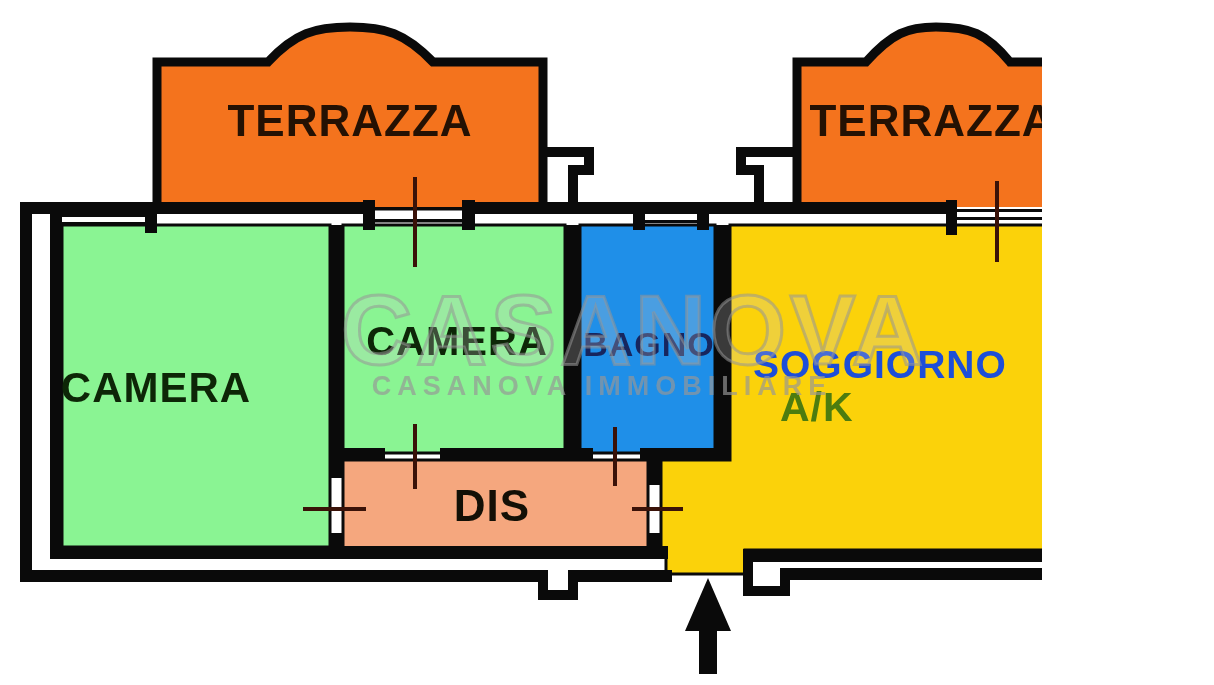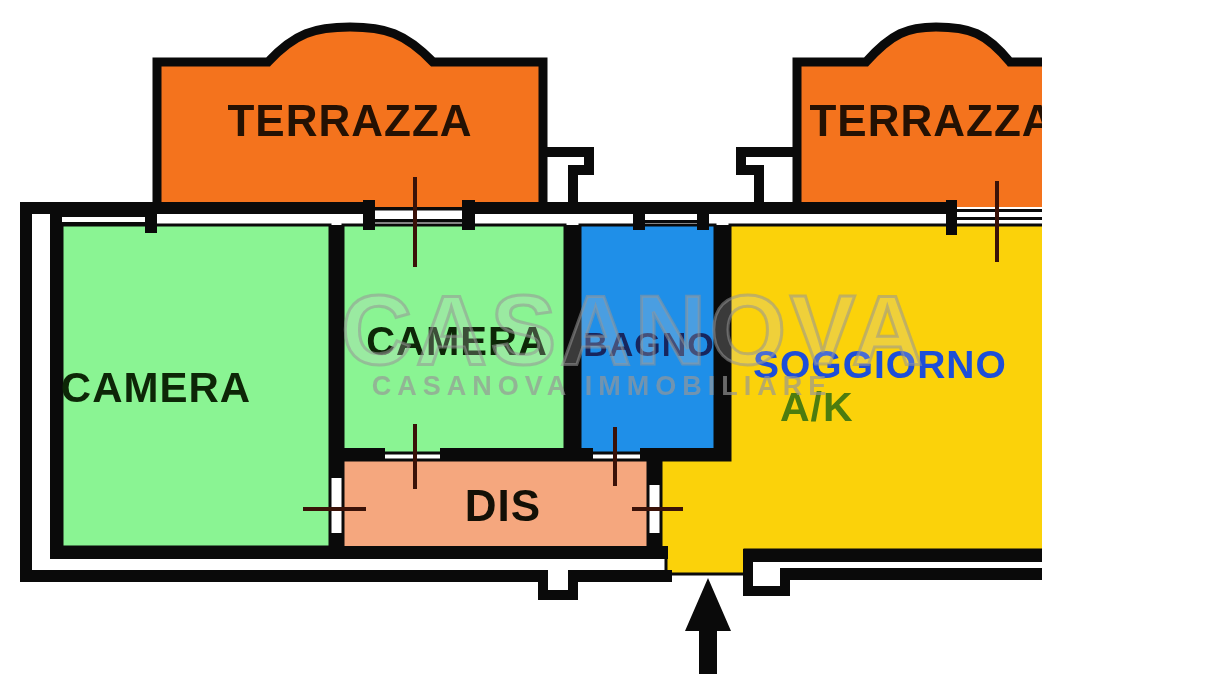--- a/index.html
+++ b/index.html
@@ -20,21 +20,21 @@
     white-space:nowrap;
     line-height:1;
   }
   .l-terrazza-left {left:350px;top:121px;font-size:44px;color:#241103;}
   .l-terrazza-right{left:932px;top:121px;font-size:44px;color:#241103;}
   .l-camera-left  {left:156px;top:388px;font-size:42px;color:#0d2607;}
   .l-camera-mid   {left:457px;top:341px;font-size:40px;color:#0d2607;}
   .l-bagno        {left:649px;top:344px;font-size:34px;color:#17265e;}
   .l-soggiorno    {left:753px;top:364px;font-size:39px;transform:translate(0,-50%);color:#1d4ed8;}
   .l-ak           {left:780px;top:407px;font-size:41px;transform:translate(0,-50%);color:#4d7c0f;}
-  .l-dis          {left:492px;top:506px;font-size:44px;color:#131006;margin-left:11px;}
+  .l-dis          {left:492px;top:506px;font-size:44px;color:#131006;}
   .wm{
     position:absolute;
     transform:translate(-50%,-50%);
     pointer-events:none;
     white-space:nowrap;
     line-height:1;
     font-family:"Liberation Sans", sans-serif;
   }
   .wm-brand{
     left:634px;top:330px;

